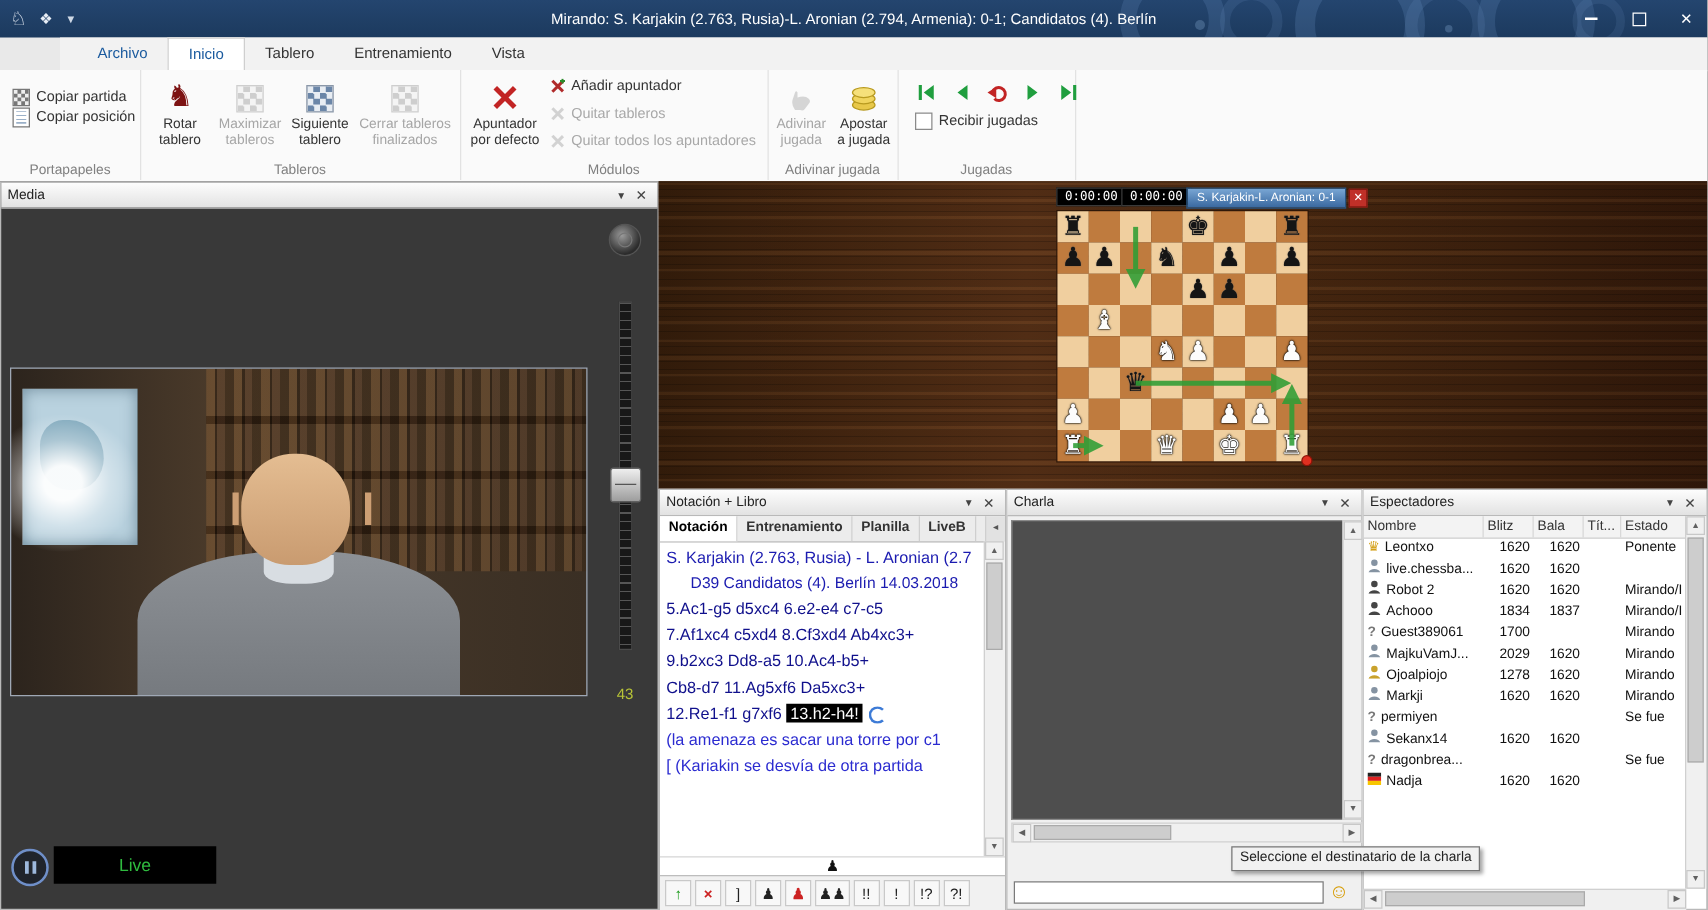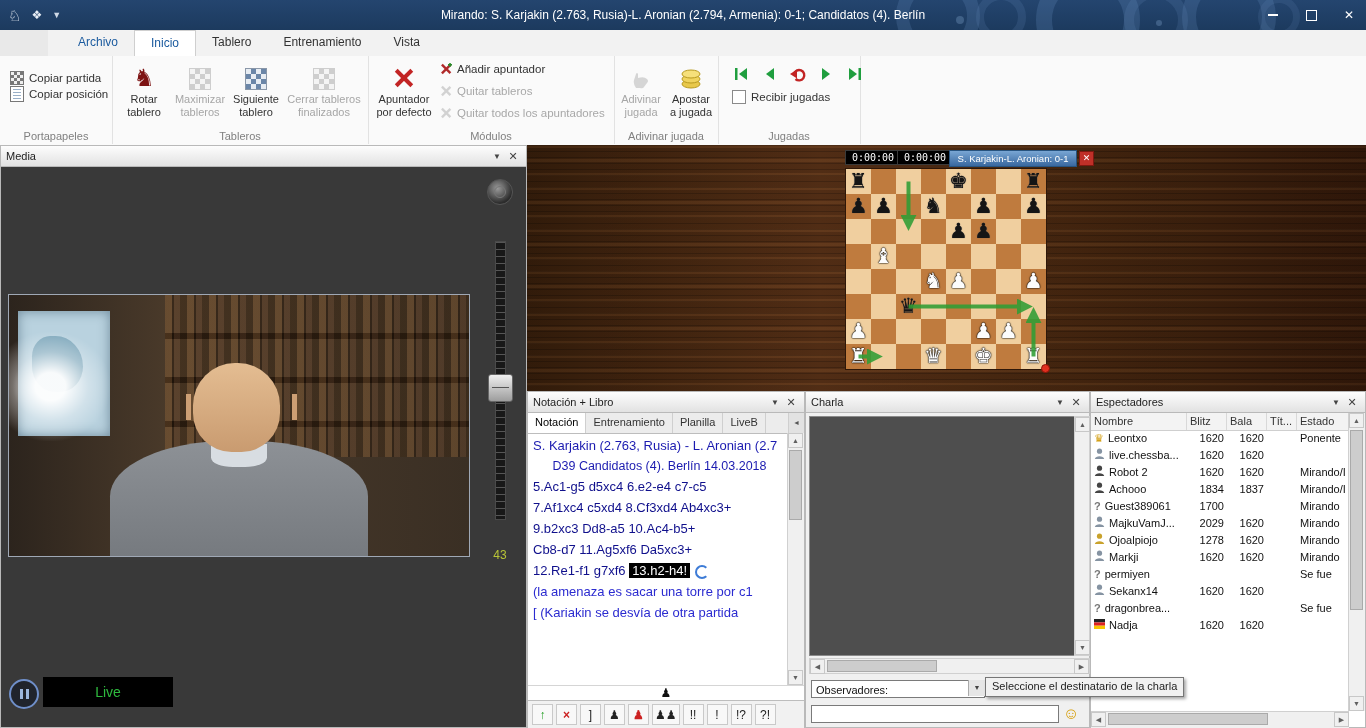--- a/index.html
+++ b/index.html
@@ -521,21 +521,21 @@
   </div>
 
   <div id="notation">
     <div class="panel-header">
       <span class="ph-title">Notación + Libro</span>
       <span class="ph-sp"></span>
       <span class="ph-ic arr">▼</span>
       <span class="ph-ic cls">✕</span>
     </div>
     <div id="ntabs-row">
-      <span id="ntabs-host" style="display:flex;">
+      <span id="ntabs-host" style="display:flex;font-weight:bold;">
           <span class="ntab active">Notación</span>
           <span class="ntab">Entrenamiento</span>
           <span class="ntab">Planilla</span>
           <span class="ntab">LiveB</span>
         </span>
       <span id="ntab-scroll">◄</span>
     </div>
     <div id="notation-body">
       <div class="n-h1">S. Karjakin (2.763, Rusia) - L. Aronian (2.7</div>
       <div class="n-h2">D39 Candidatos (4). Berlín 14.03.2018</div>
@@ -581,24 +581,20 @@
     <div id="chat-body"></div>
     <div id="chat-vscroll">
       <span class="sb-btn" style="top:0;">▲</span>
       <span class="sb-btn" style="bottom:0;">▼</span>
     </div>
     <div id="chat-hscroll">
       <span class="sb-btn" style="left:0;">◀</span>
       <span class="sb-thumb" style="left:17px;top:1px;height:12px;width:110px;"></span>
       <span class="sb-btn" style="left:auto;right:0;">▶</span>
     </div>
-    <div id="obs-row">
-      <div id="obs-combo">Observadores:</div>
-      <div id="obs-combo-btn">▼</div>
-    </div>
     <div id="chat-input"></div>
     <div id="smiley">☺</div>
   </div>
 
   <div id="tooltip">Seleccione el destinatario de la charla</div>
 
   <div id="spect">
     <div class="panel-header">
       <span class="ph-title">Espectadores</span>
       <span class="ph-sp"></span>

